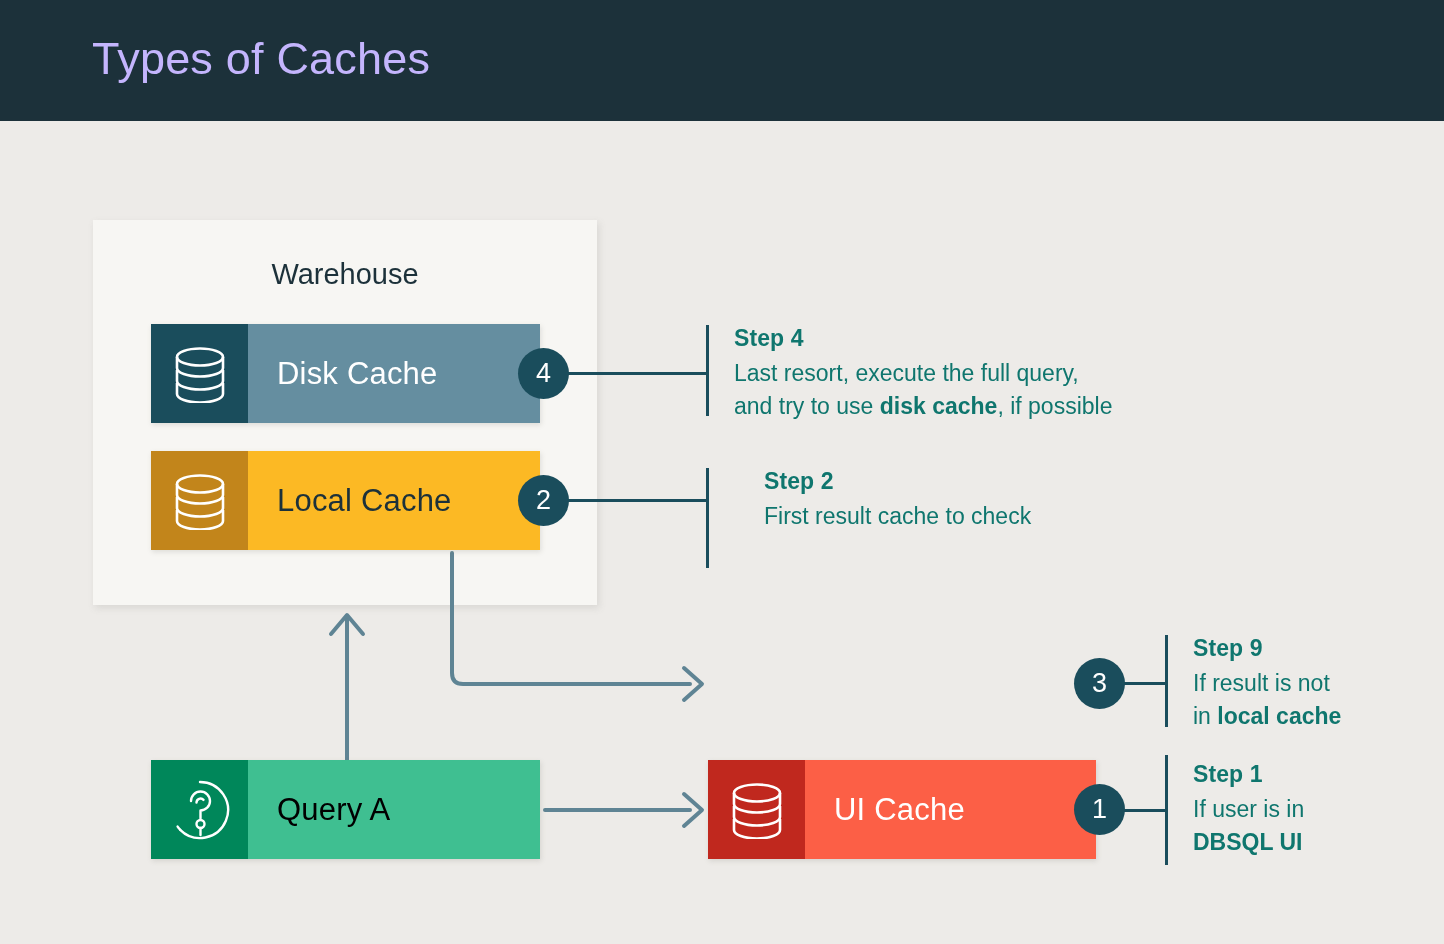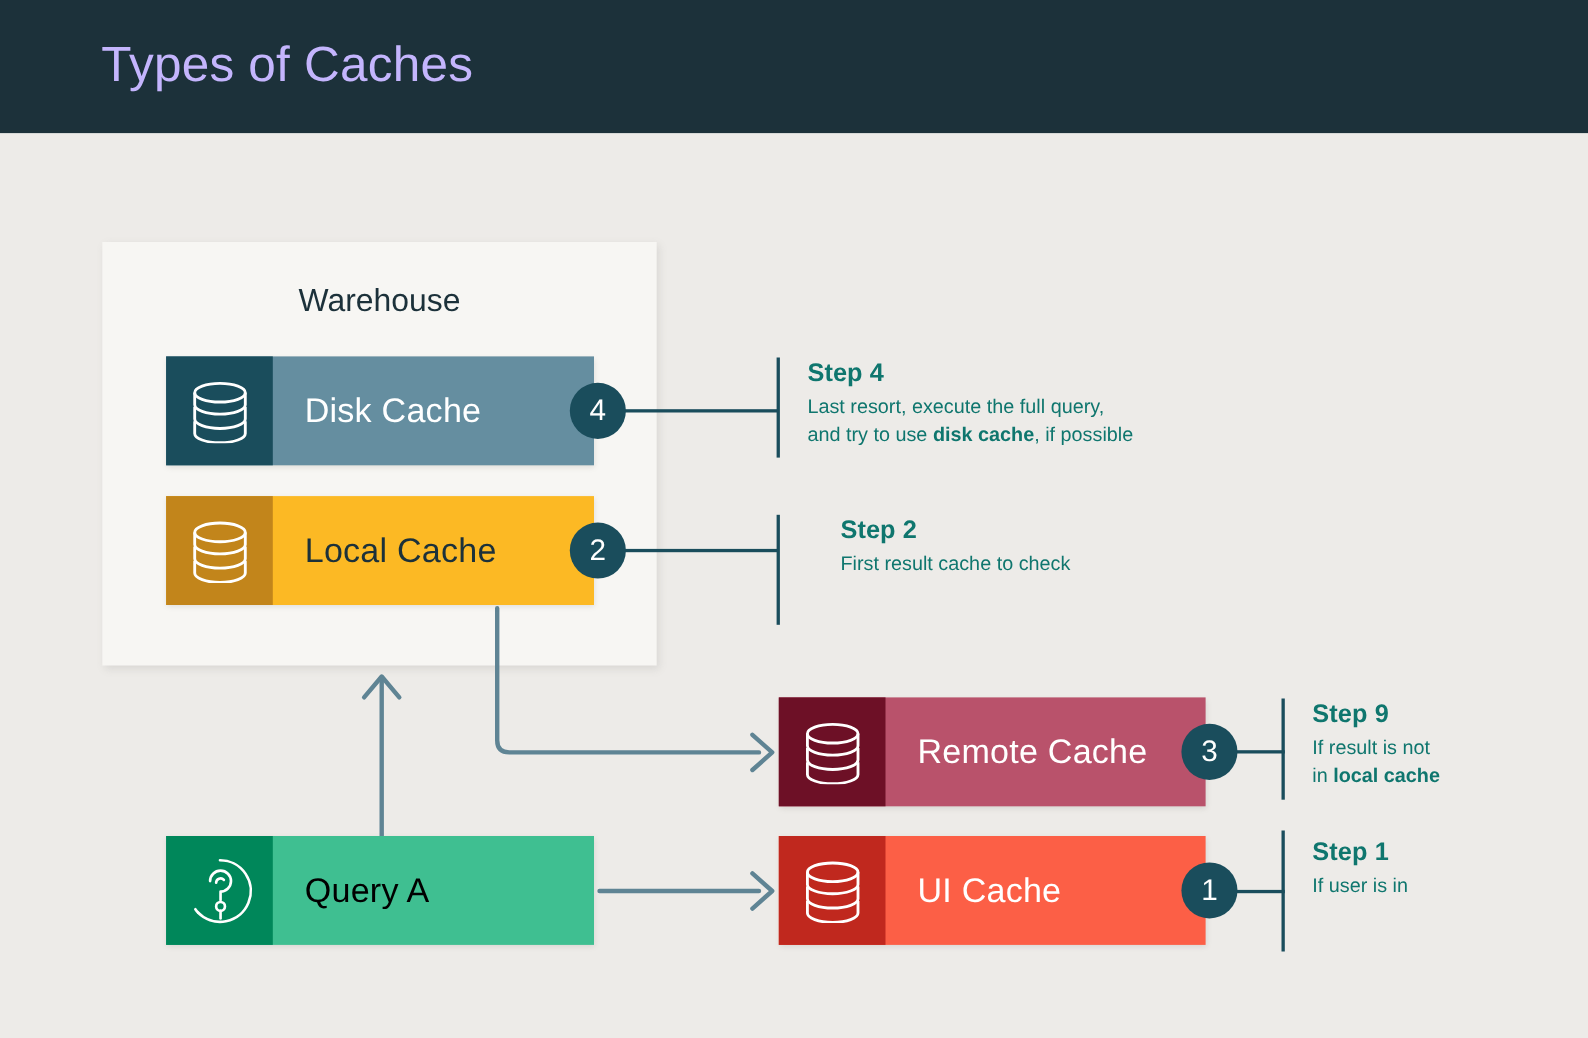--- a/index.html
+++ b/index.html
@@ -165,21 +165,21 @@
     position: absolute;
     color: #0f766e;
   }
   .step-title {
     font-size: 23px;
     font-weight: bold;
     margin-bottom: 5px;
     letter-spacing: 0.1px;
   }
   .step-body {
-    font-size: 18px;
+    font-size: 23px;
     font-weight: 400;
     line-height: 1.44;
   }
   .step-body b { font-weight: bold; }
 
   .step-4-block { left: 734px; top: 204px; width: 480px; }
   .step-2-block { left: 764px; top: 347px; width: 420px; }
   .step-3-block { left: 1193px; top: 514px; width: 240px; }
   .step-1-block { left: 1193px; top: 640px; width: 240px; }
 </style>
@@ -233,31 +233,20 @@
         <ellipse cx="27" cy="12" rx="23" ry="8.5" fill="none" stroke="#ffffff" stroke-width="2.6"></ellipse>
         <path d="M4 12 v11 c0 4.7 10.3 8.5 23 8.5 s23 -3.8 23 -8.5 v-11" fill="none" stroke="#ffffff" stroke-width="2.6"></path>
         <path d="M4 25 v11 c0 4.7 10.3 8.5 23 8.5 s23 -3.8 23 -8.5 v-11" fill="none" stroke="#ffffff" stroke-width="2.6"></path>
         <path d="M4 38 v11 c0 4.7 10.3 8.5 23 8.5 s23 -3.8 23 -8.5 v-11" fill="none" stroke="#ffffff" stroke-width="2.6"></path>
       </svg>
     </div>
     <div class="bar-label">Local Cache</div>
   </div>
   <div class="step-badge badge-2">2</div>
 
-  <div class="bar bar-remote">
-    <div class="bar-icon">
-      <svg width="54" height="58" viewBox="0 0 54 58">
-        <ellipse cx="27" cy="12" rx="23" ry="8.5" fill="none" stroke="#ffffff" stroke-width="2.6"></ellipse>
-        <path d="M4 12 v11 c0 4.7 10.3 8.5 23 8.5 s23 -3.8 23 -8.5 v-11" fill="none" stroke="#ffffff" stroke-width="2.6"></path>
-        <path d="M4 25 v11 c0 4.7 10.3 8.5 23 8.5 s23 -3.8 23 -8.5 v-11" fill="none" stroke="#ffffff" stroke-width="2.6"></path>
-        <path d="M4 38 v11 c0 4.7 10.3 8.5 23 8.5 s23 -3.8 23 -8.5 v-11" fill="none" stroke="#ffffff" stroke-width="2.6"></path>
-      </svg>
-    </div>
-    <div class="bar-label">Remote Cache</div>
-  </div>
   <div class="step-badge badge-3">3</div>
 
   <div class="bar bar-ui">
     <div class="bar-icon">
       <svg width="54" height="58" viewBox="0 0 54 58">
         <ellipse cx="27" cy="12" rx="23" ry="8.5" fill="none" stroke="#ffffff" stroke-width="2.6"></ellipse>
         <path d="M4 12 v11 c0 4.7 10.3 8.5 23 8.5 s23 -3.8 23 -8.5 v-11" fill="none" stroke="#ffffff" stroke-width="2.6"></path>
         <path d="M4 25 v11 c0 4.7 10.3 8.5 23 8.5 s23 -3.8 23 -8.5 v-11" fill="none" stroke="#ffffff" stroke-width="2.6"></path>
         <path d="M4 38 v11 c0 4.7 10.3 8.5 23 8.5 s23 -3.8 23 -8.5 v-11" fill="none" stroke="#ffffff" stroke-width="2.6"></path>
       </svg>
@@ -312,16 +301,17 @@
     <div class="step-body">
       <div>If result is not</div>
       <div><span>in </span><b>local cache</b><span></span></div>
     </div>
   </div>
 
   <div class="step-block step-1-block">
     <div class="step-title">Step 1</div>
     <div class="step-body">
       <div>If user is in</div>
+      <div><b>DBSQL UI</b></div>
     </div>
   </div>
 
 </div>
 
 </body></html>

